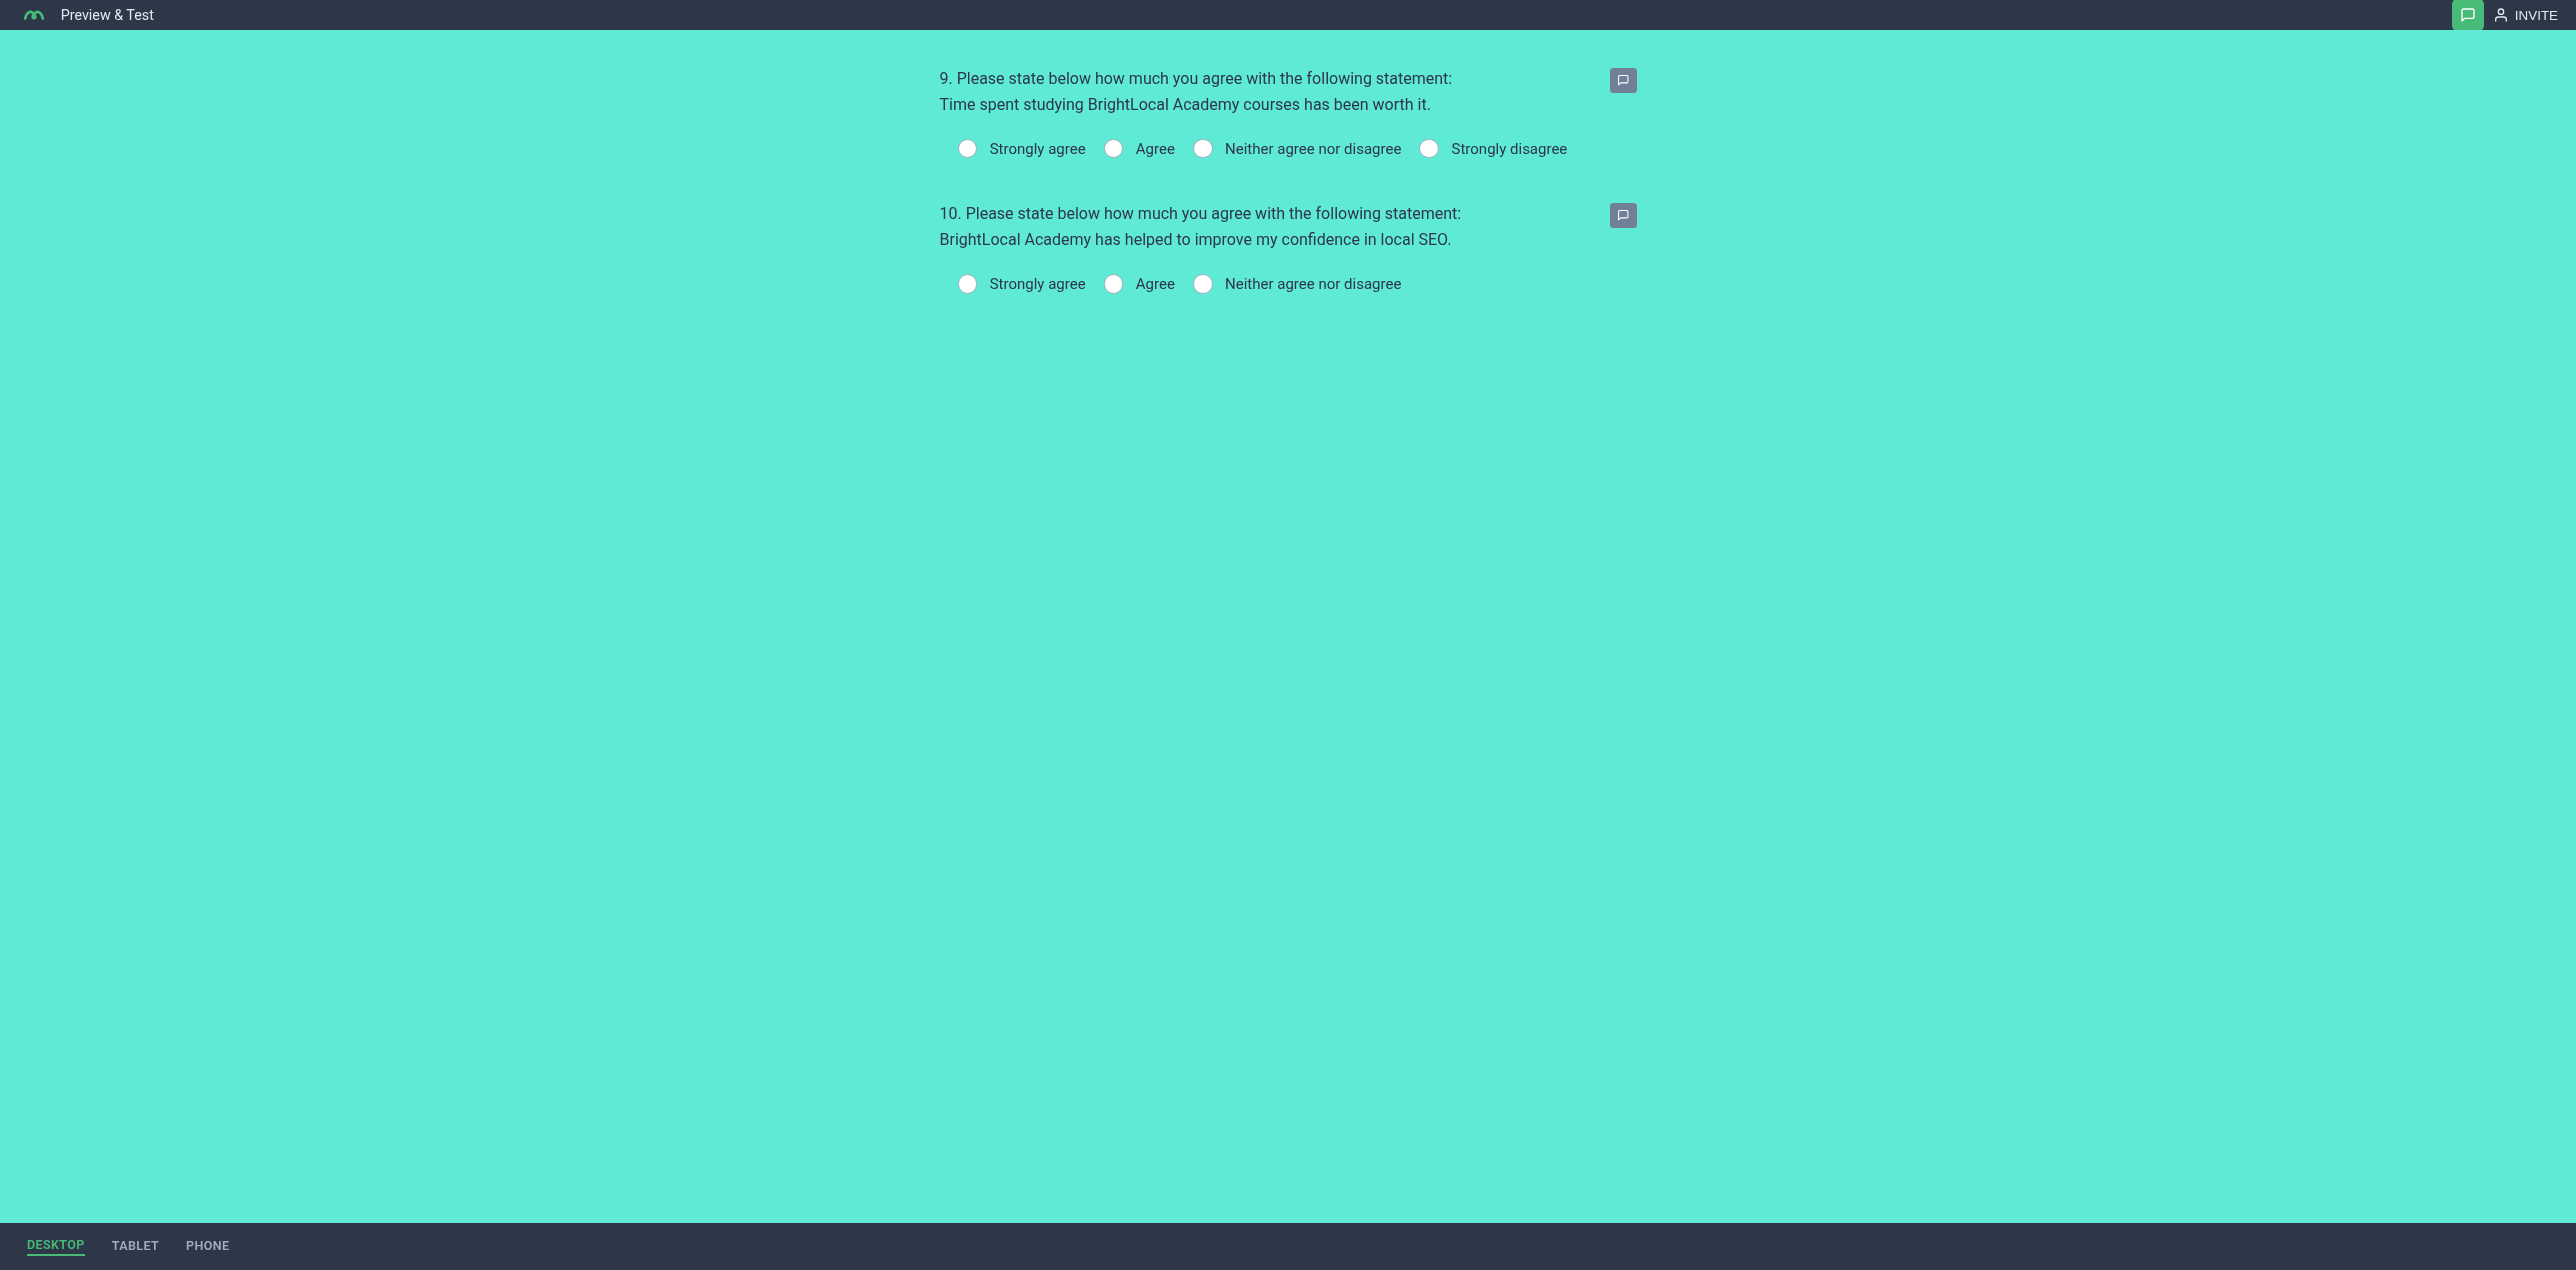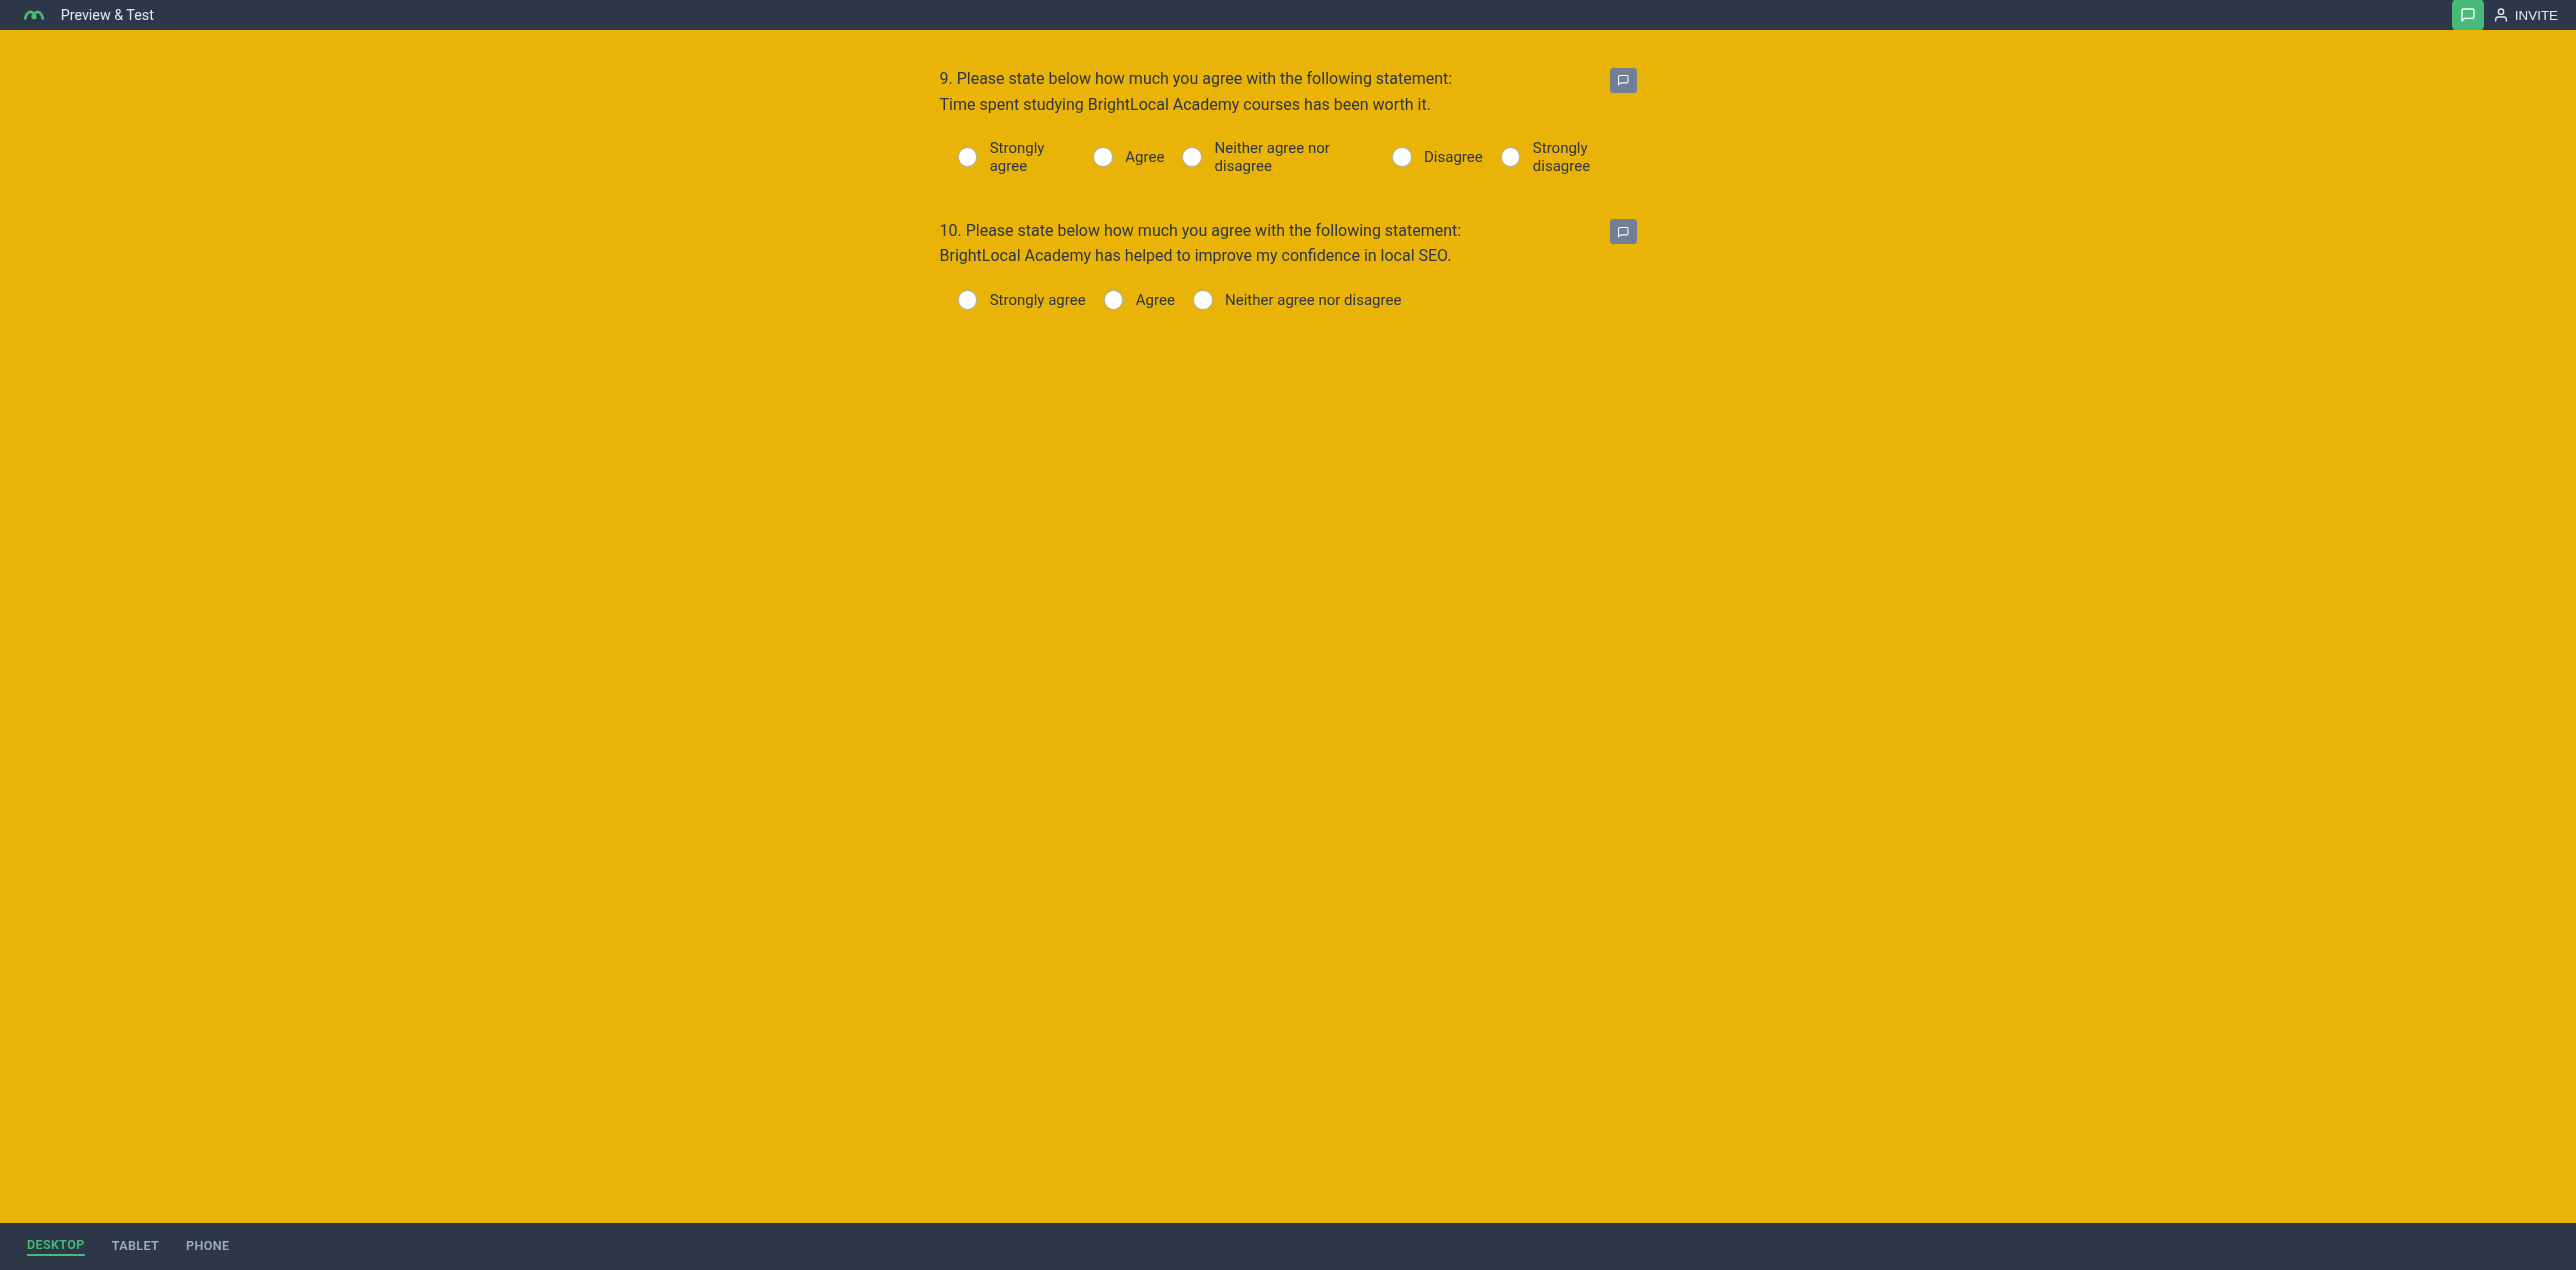--- a/index.html
+++ b/index.html
@@ -74,21 +74,21 @@
       display: flex;
       align-items: center;
       gap: 5.4px;
       font-size: 13.4px;
       font-weight: 500;
     }
 
     
     .main-content {
       flex: 1;
-      background: #eab308;
+      background: #5eead4;
       overflow-y: auto;
       padding: 36px 0;
     }
 
     .survey-container {
       max-width: 805px;
       margin: 0 auto;
       padding: 0 54px;
     }
 
@@ -240,24 +240,20 @@
         <label class="option-item">
           <div class="radio-circle"></div>
           <span class="option-label">Agree</span>
         </label>
         <label class="option-item">
           <div class="radio-circle"></div>
           <span class="option-label">Neither agree nor disagree</span>
         </label>
         <label class="option-item">
           <div class="radio-circle"></div>
-          <span class="option-label">Disagree</span>
-        </label>
-        <label class="option-item">
-          <div class="radio-circle"></div>
           <span class="option-label">Strongly disagree</span>
         </label>
       </div>
     </div>
 
     <div class="question-block">
       <div class="question-text">
         <span class="text-content">
           <span>10. Please state below how much you agree with the following statement:</span>
           <br>

